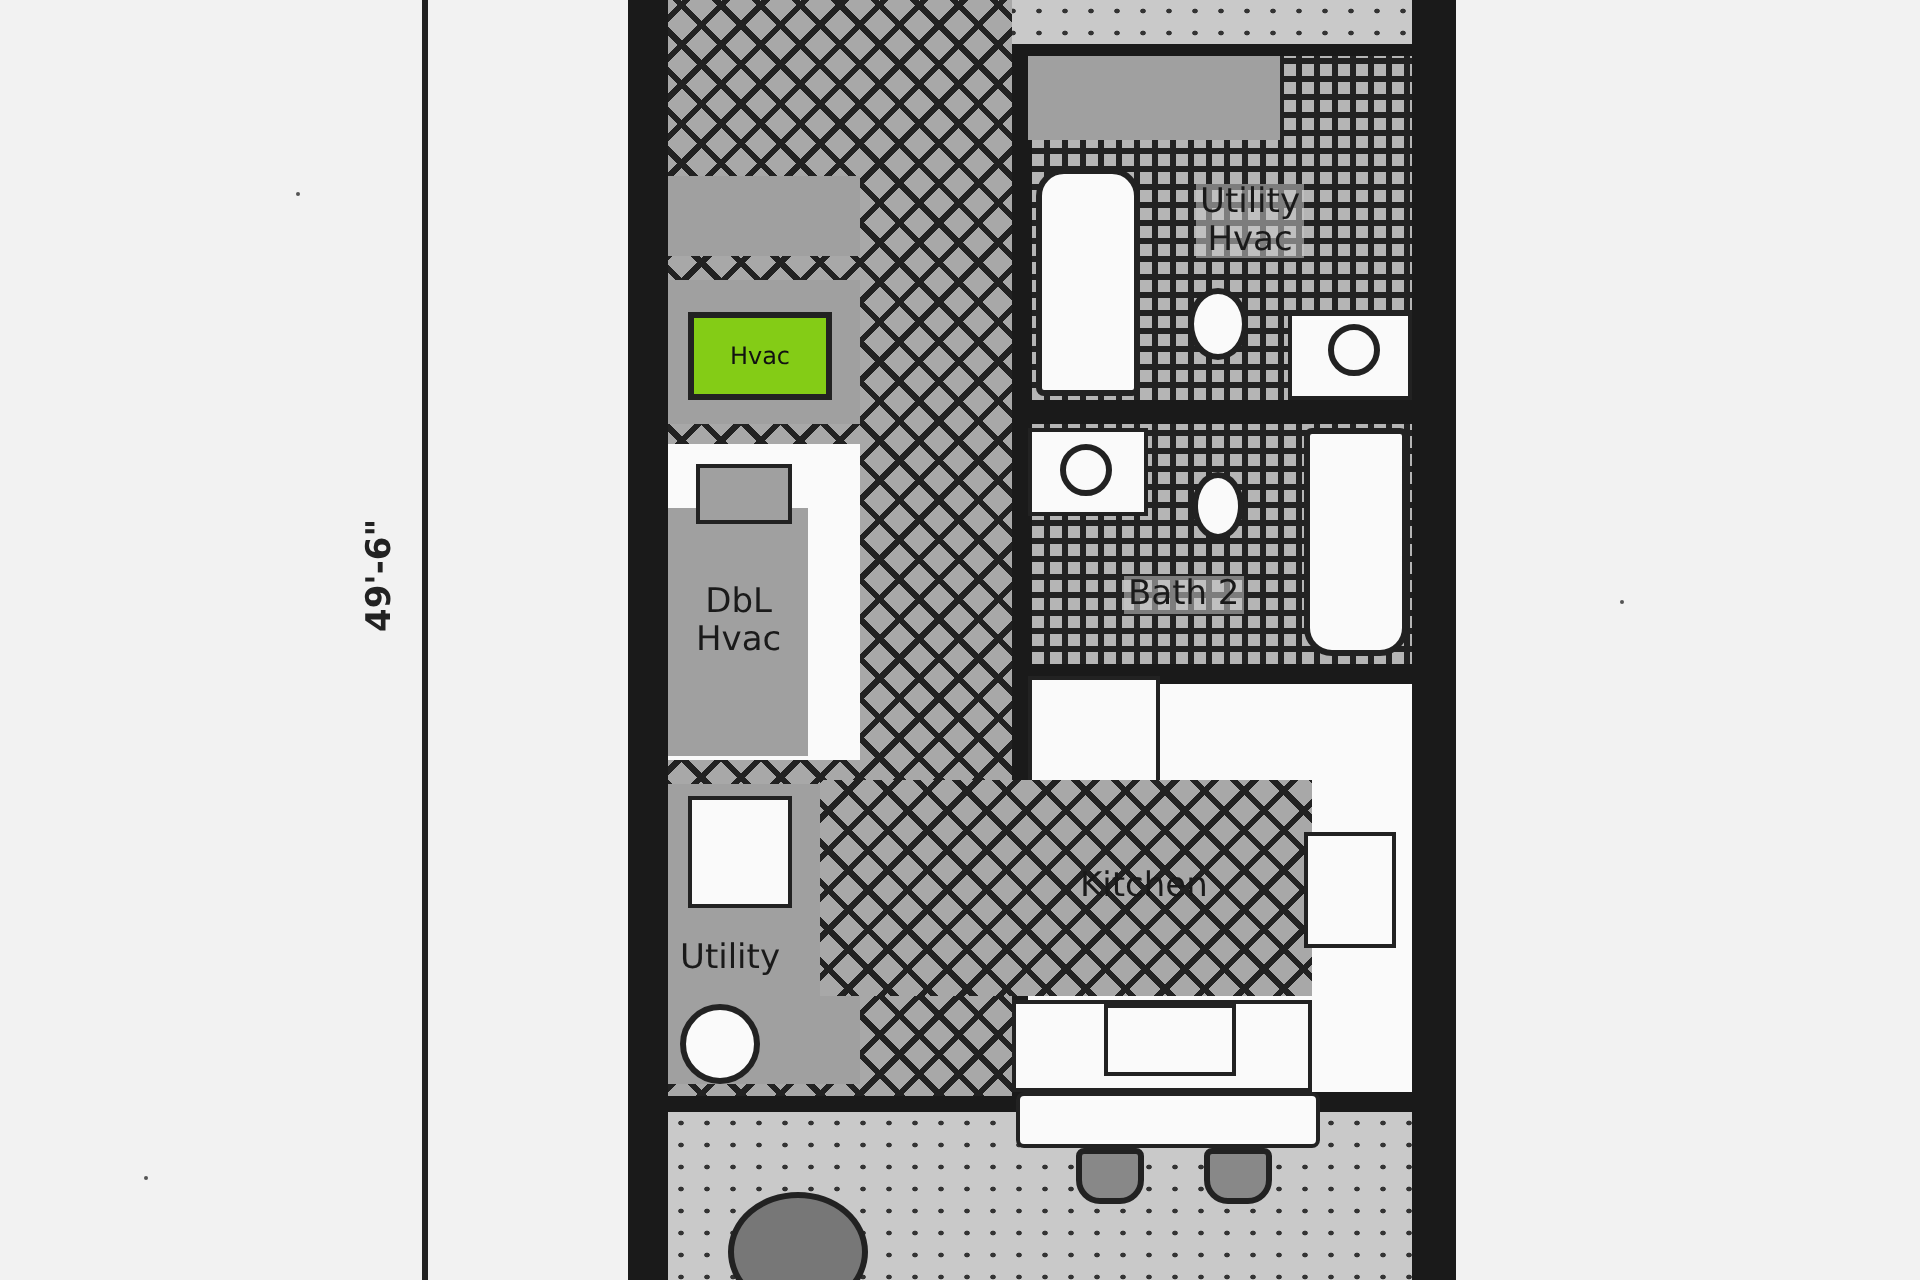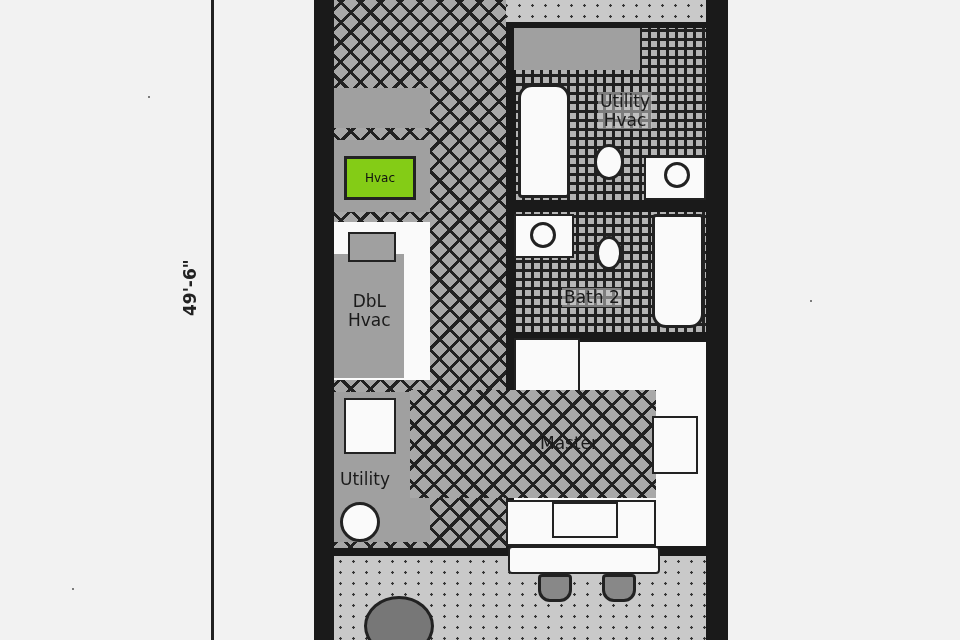--- a/index.html
+++ b/index.html
@@ -103,21 +103,21 @@
     <div class="circle" style="left:282px;top:236px;width:26px;height:34px"></div>
     <div class="tub" style="left:338px;top:214px;width:52px;height:114px;border-radius:4px 4px 14px 14px"></div>
     <div class="label" style="left:248px;top:288px">Bath 2</div>
 
     <div class="room white" style="left:200px;top:342px;width:192px;height:204px"></div>
     <div class="fixture" style="left:200px;top:338px;width:66px;height:56px"></div>
     <div class="room hatch" style="left:96px;top:390px;width:246px;height:108px"></div>
     <div class="fixture" style="left:338px;top:416px;width:46px;height:58px"></div>
     <div class="fixture" style="left:192px;top:500px;width:150px;height:46px"></div>
     <div class="fixture" style="left:238px;top:502px;width:66px;height:36px"></div>
-    <div class="label" style="left:224px;top:434px;background:transparent">Master</div>
+    <div class="label" style="left:224px;top:434px;background:transparent">Kitchen</div>
 
     <div class="room dots" style="left:20px;top:556px;width:372px;height:84px"></div>
     <div class="fixture" style="left:194px;top:546px;width:152px;height:28px;border-radius:4px"></div>
     <div class="stool" style="left:224px;top:574px;width:34px;height:28px"></div>
     <div class="stool" style="left:288px;top:574px;width:34px;height:28px"></div>
     <div class="circle" style="left:50px;top:596px;width:70px;height:60px;background:#777"></div>
   </div>
 </div>
 
 </body></html>

